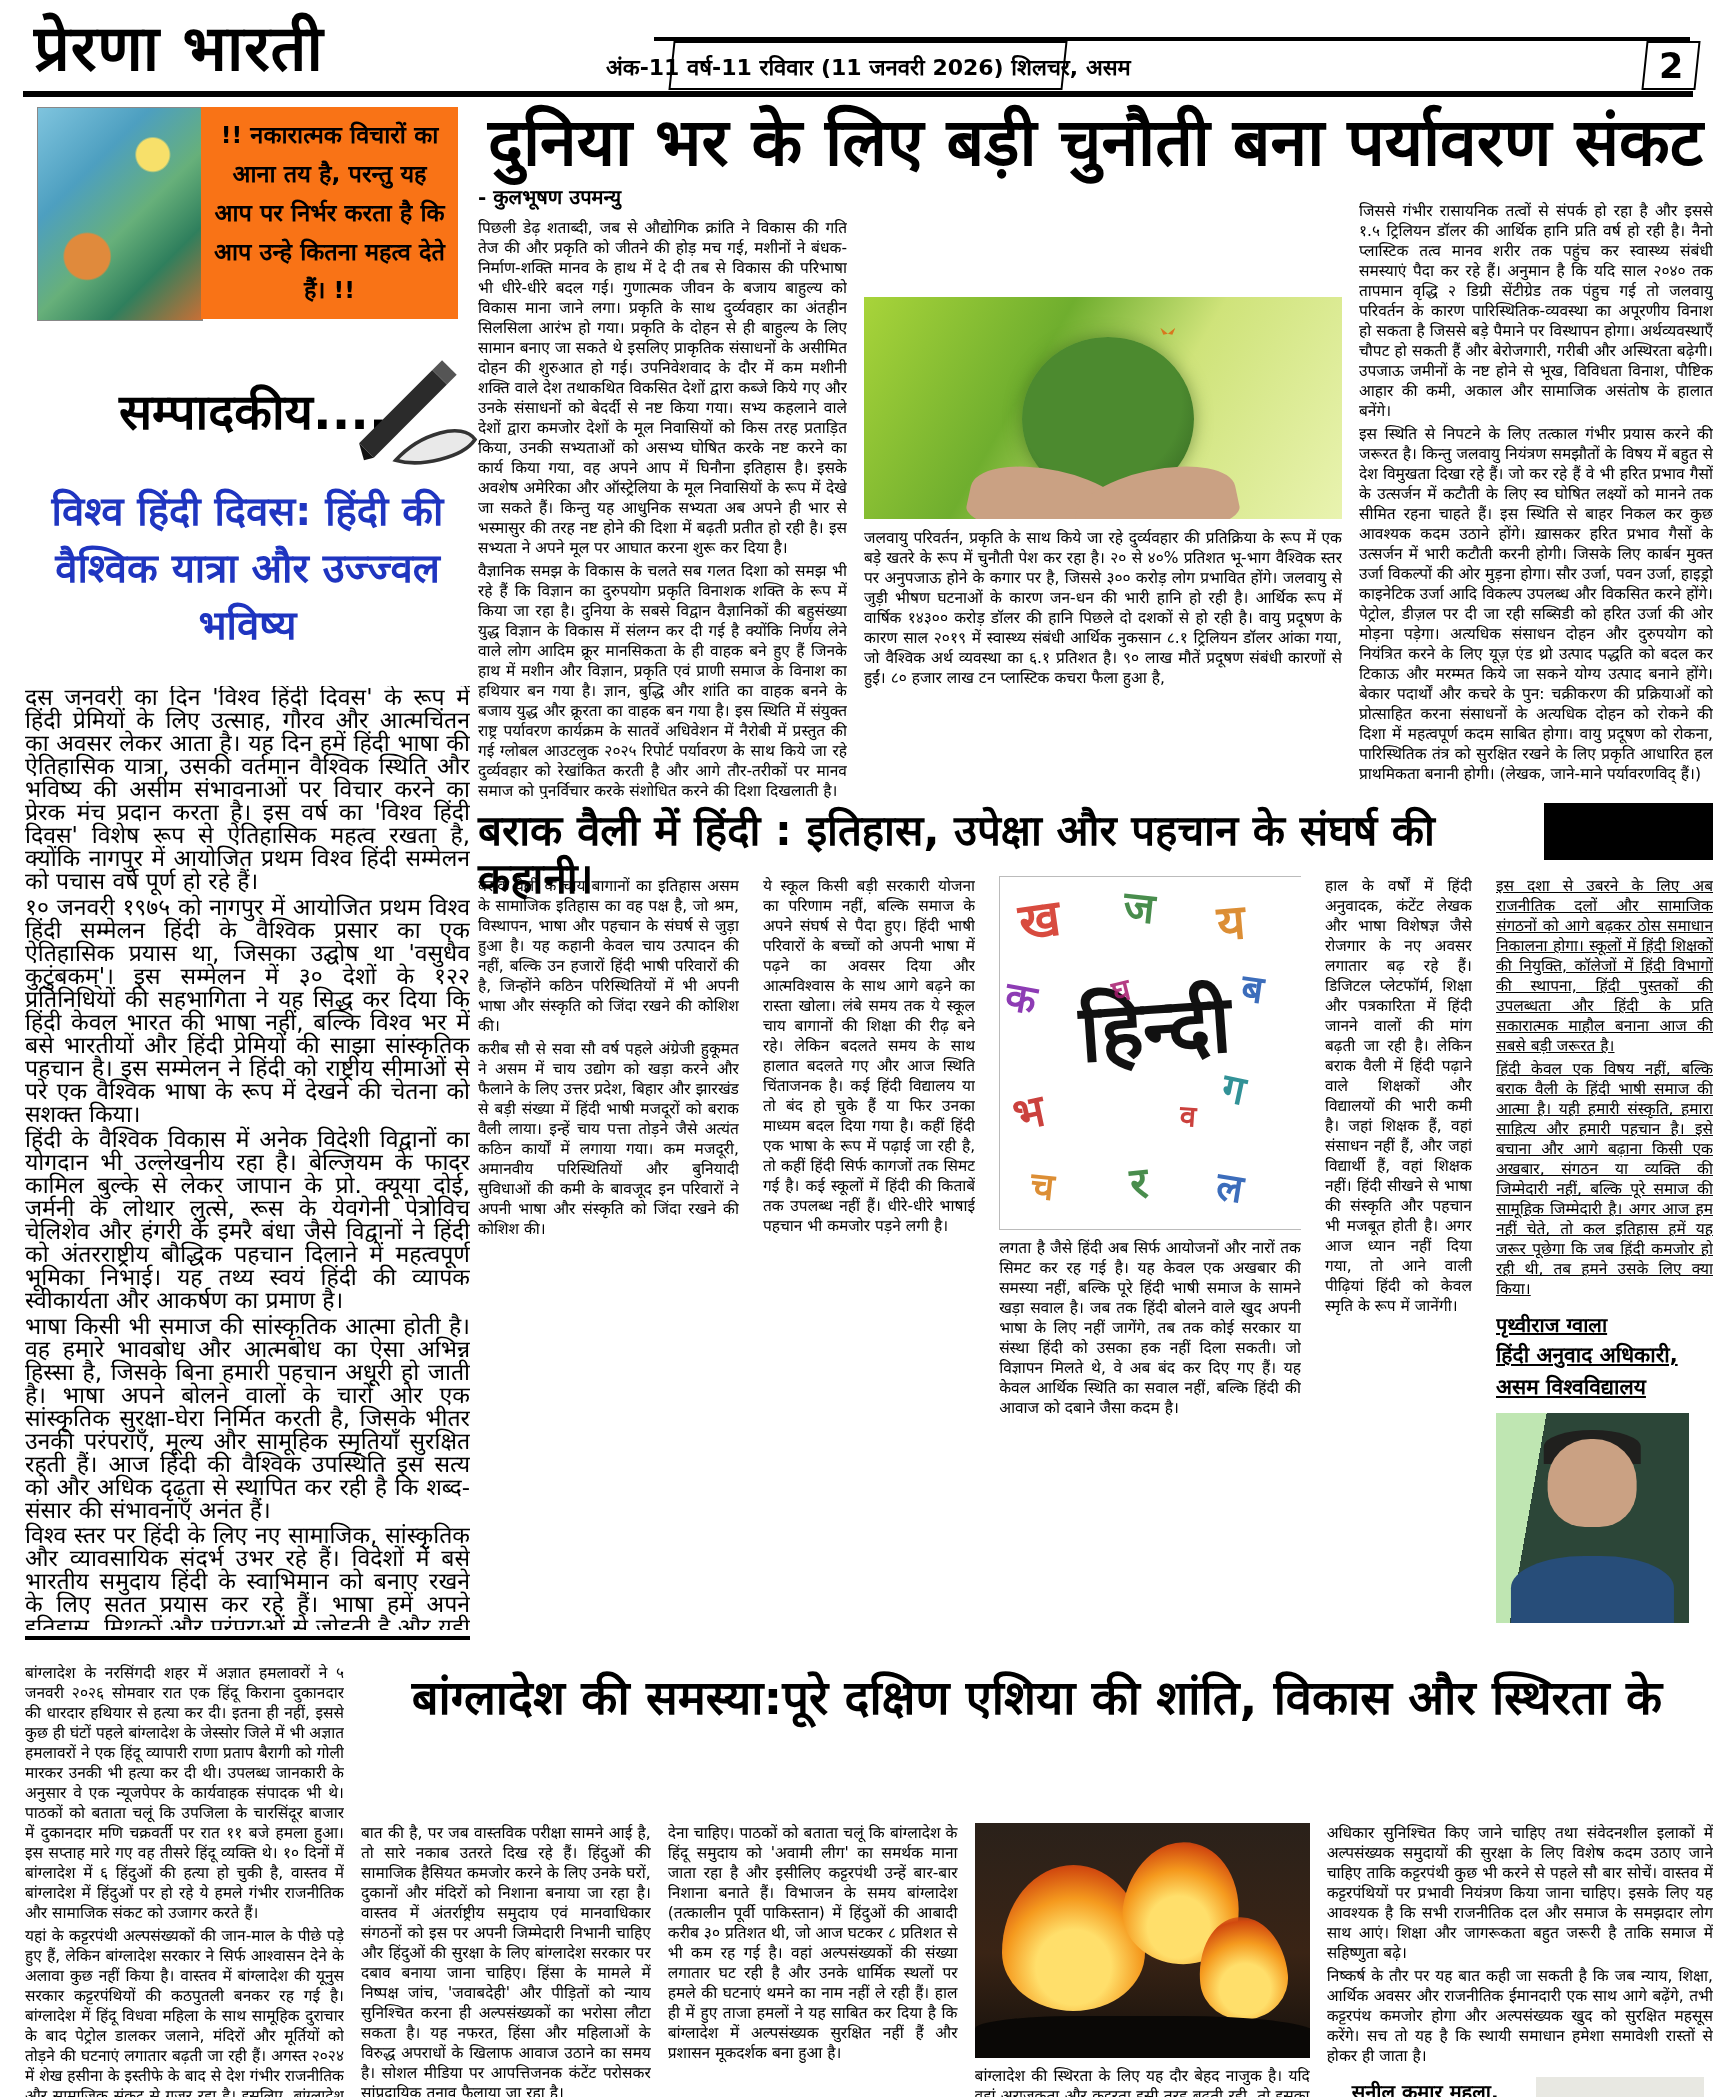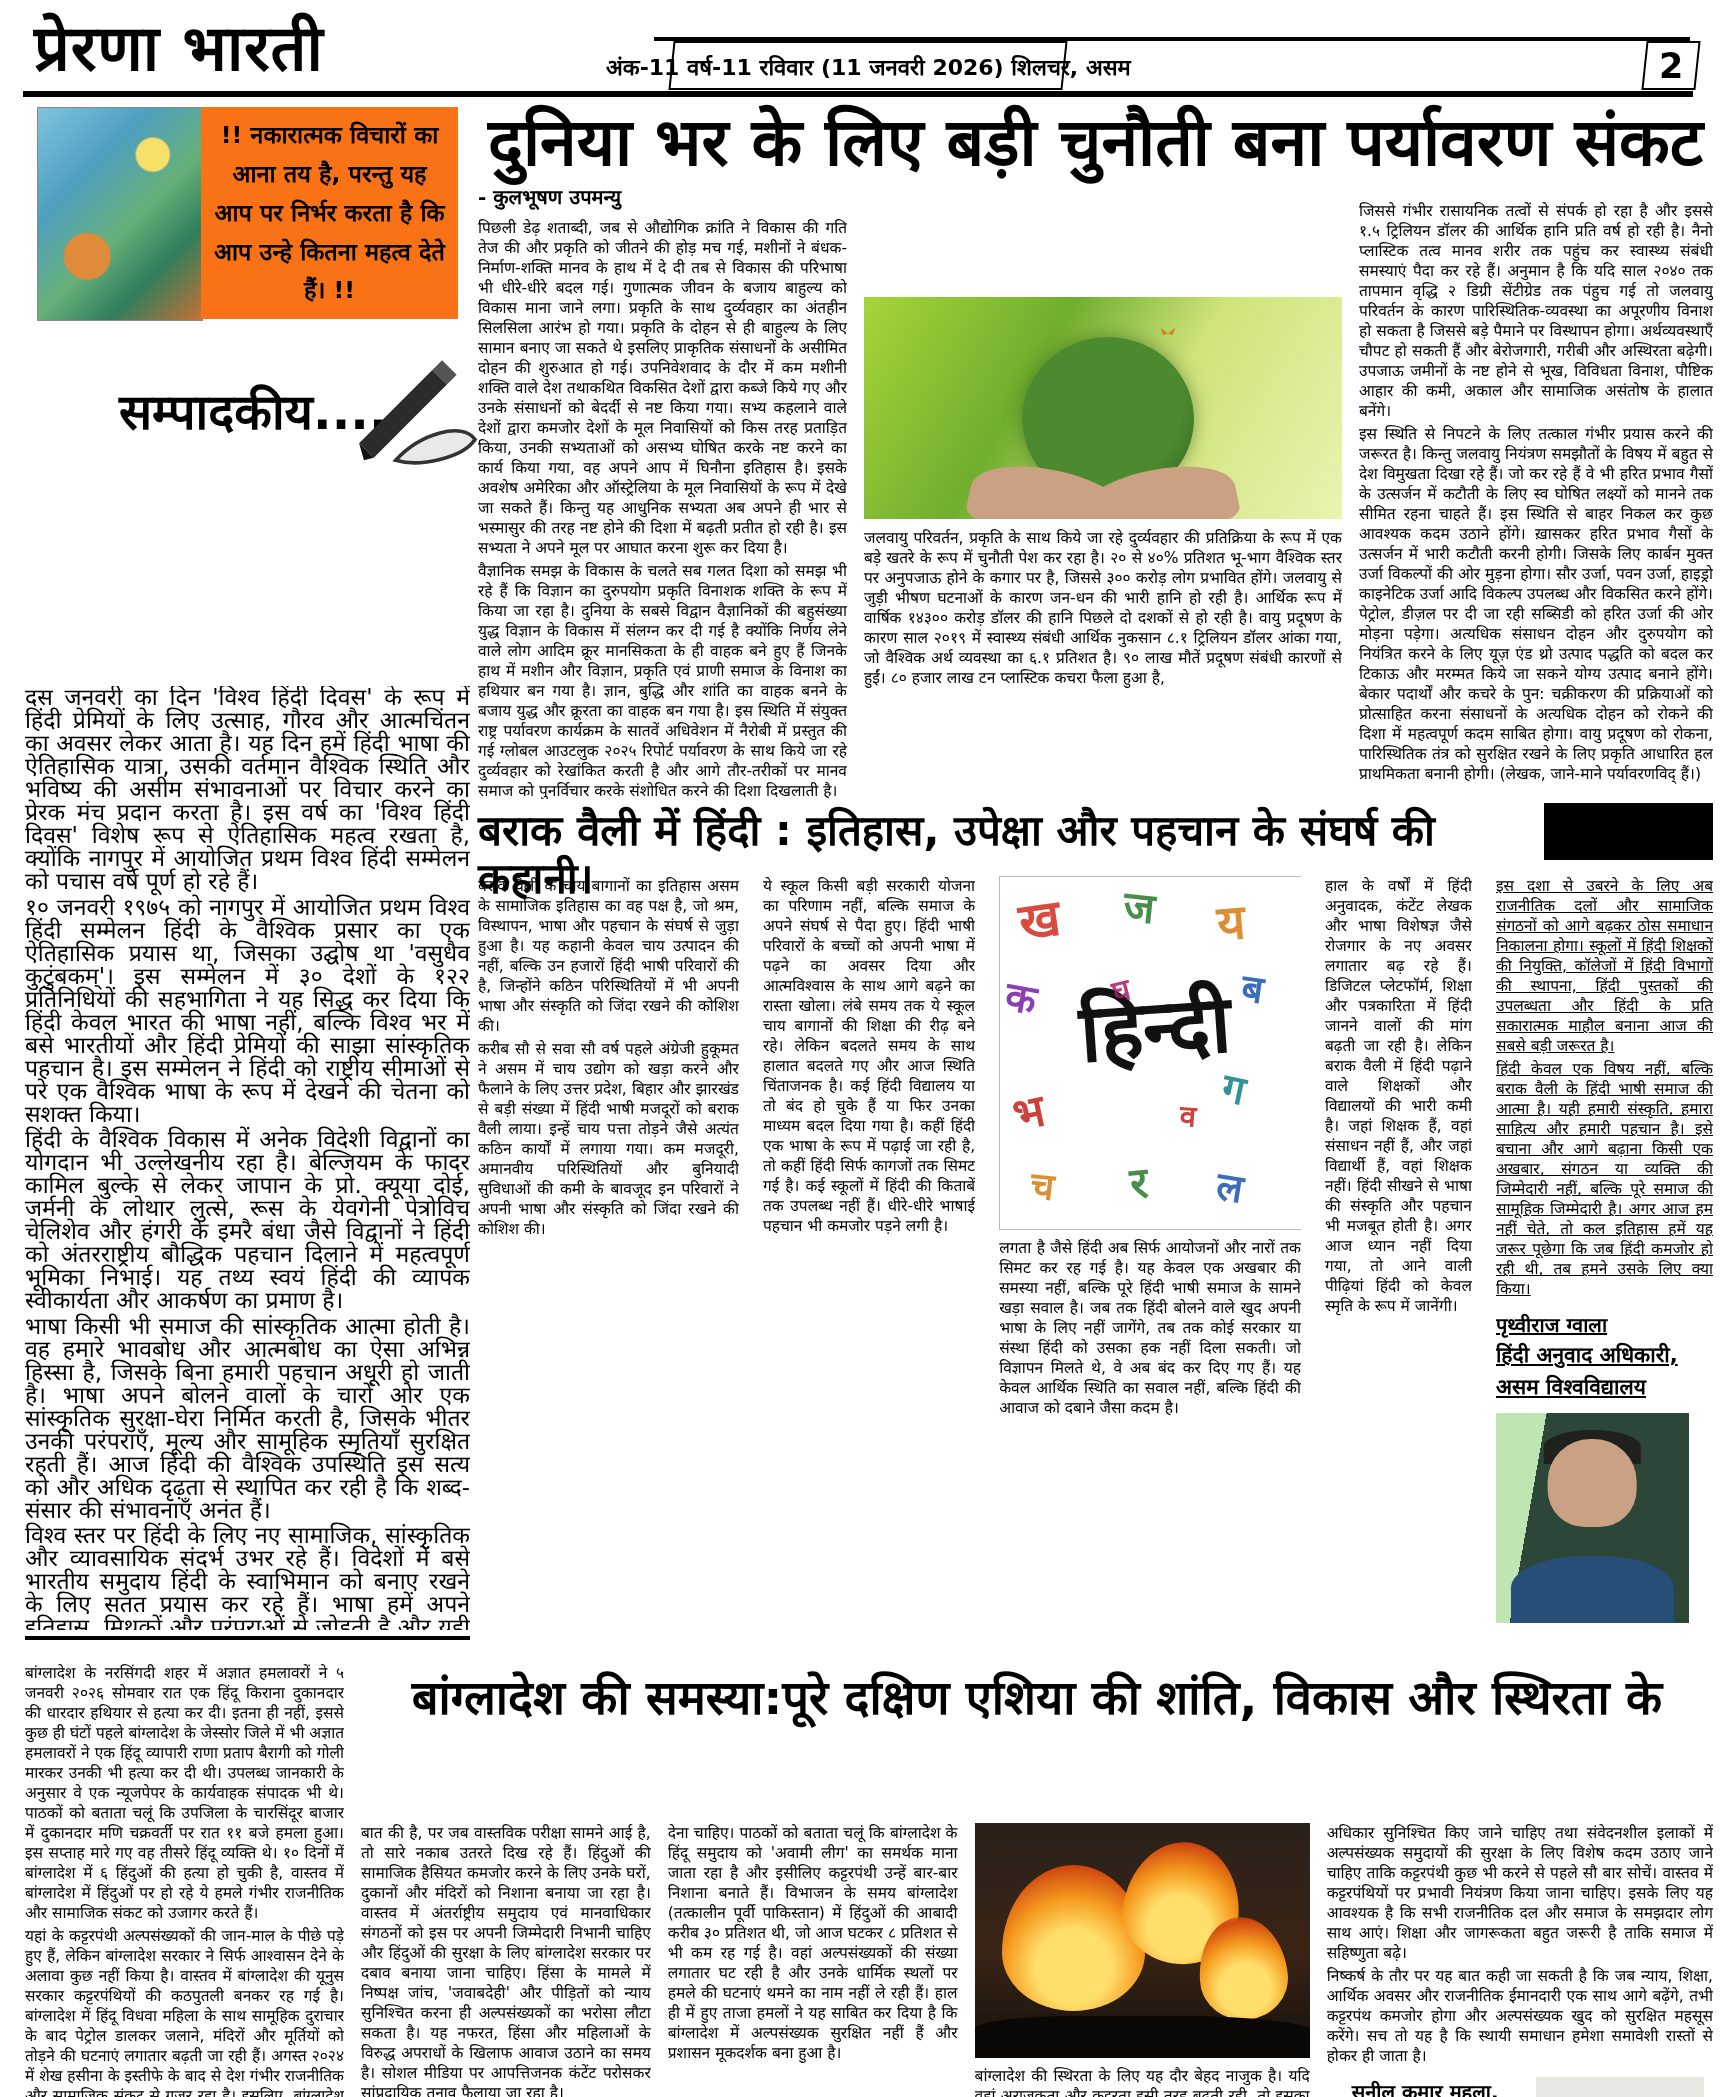--- a/index.html
+++ b/index.html
@@ -118,20 +118,21 @@
   </div>
   <div class="abs ed-label-row">
     <div class="ed-label">सम्पादकीय.....</div>
     <svg class="pen" viewBox="0 0 110 100">
       <path d="M10 78 L70 18 L82 30 L22 90 Z" fill="#2b2b2b"></path>
       <path d="M70 18 L78 10 L90 22 L82 30 Z" fill="#555"></path>
       <path d="M10 78 L14 92 L22 90 Z" fill="#111"></path>
       <path d="M40 92 C60 70 95 60 105 75 C95 90 60 98 40 92 Z" fill="#e9e9e9" stroke="#333" stroke-width="3"></path>
     </svg>
   </div>
+  <h1 class="abs ed-title" style="margin:0;">विश्व हिंदी दिवस: हिंदी की वैश्विक यात्रा और उज्ज्वल भविष्य</h1>
   <div class="abs ed-body">
       <p>दस जनवरी का दिन 'विश्व हिंदी दिवस' के रूप में हिंदी प्रेमियों के लिए उत्साह, गौरव और आत्मचिंतन का अवसर लेकर आता है। यह दिन हमें हिंदी भाषा की ऐतिहासिक यात्रा, उसकी वर्तमान वैश्विक स्थिति और भविष्य की असीम संभावनाओं पर विचार करने का प्रेरक मंच प्रदान करता है। इस वर्ष का 'विश्व हिंदी दिवस' विशेष रूप से ऐतिहासिक महत्व रखता है, क्योंकि नागपुर में आयोजित प्रथम विश्व हिंदी सम्मेलन को पचास वर्ष पूर्ण हो रहे हैं।</p>
       <p>१० जनवरी १९७५ को नागपुर में आयोजित प्रथम विश्व हिंदी सम्मेलन हिंदी के वैश्विक प्रसार का एक ऐतिहासिक प्रयास था, जिसका उद्घोष था 'वसुधैव कुटुंबकम्'। इस सम्मेलन में ३० देशों के १२२ प्रतिनिधियों की सहभागिता ने यह सिद्ध कर दिया कि हिंदी केवल भारत की भाषा नहीं, बल्कि विश्व भर में बसे भारतीयों और हिंदी प्रेमियों की साझा सांस्कृतिक पहचान है। इस सम्मेलन ने हिंदी को राष्ट्रीय सीमाओं से परे एक वैश्विक भाषा के रूप में देखने की चेतना को सशक्त किया।</p>
       <p>हिंदी के वैश्विक विकास में अनेक विदेशी विद्वानों का योगदान भी उल्लेखनीय रहा है। बेल्जियम के फादर कामिल बुल्के से लेकर जापान के प्रो. क्यूया दोई, जर्मनी के लोथार लुत्से, रूस के येवगेनी पेत्रोविच चेलिशेव और हंगरी के इमरै बंधा जैसे विद्वानों ने हिंदी को अंतरराष्ट्रीय बौद्धिक पहचान दिलाने में महत्वपूर्ण भूमिका निभाई। यह तथ्य स्वयं हिंदी की व्यापक स्वीकार्यता और आकर्षण का प्रमाण है।</p>
       <p>भाषा किसी भी समाज की सांस्कृतिक आत्मा होती है। वह हमारे भावबोध और आत्मबोध का ऐसा अभिन्न हिस्सा है, जिसके बिना हमारी पहचान अधूरी हो जाती है। भाषा अपने बोलने वालों के चारों ओर एक सांस्कृतिक सुरक्षा-घेरा निर्मित करती है, जिसके भीतर उनकी परंपराएँ, मूल्य और सामूहिक स्मृतियाँ सुरक्षित रहती हैं। आज हिंदी की वैश्विक उपस्थिति इस सत्य को और अधिक दृढ़ता से स्थापित कर रही है कि शब्द-संसार की संभावनाएँ अनंत हैं।</p>
       <p>विश्व स्तर पर हिंदी के लिए नए सामाजिक, सांस्कृतिक और व्यावसायिक संदर्भ उभर रहे हैं। विदेशों में बसे भारतीय समुदाय हिंदी के स्वाभिमान को बनाए रखने के लिए सतत प्रयास कर रहे हैं। भाषा हमें अपने इतिहास, मिथकों और परंपराओं से जोड़ती है और यही जुड़ाव सामूहिक अस्मिता को सुदृढ़ बनाता है। भारत की तीव्र आर्थिक प्रगति को देखते हुए भाषाविदों का यह अनुमान आशावादी है कि आने वाले समय में अंतरराष्ट्रीय संपर्क की प्रमुख भाषाओं में हिंदी एक महत्वपूर्ण स्थान प्राप्त करेगी। ज्ञान-विज्ञान, उच्च प्रौद्योगिकी और नवाचार के क्षेत्र में हिंदी अपनी सामर्थ्य को सिद्ध करने की दिशा में अग्रसर है।</p>
       <p>भूमंडलीकरण और उपभोक्तावादी संस्कृति के इस दौर में भाषा की शक्ति का एक नया मानक बाजार भी बना है। बहुराष्ट्रीय कंपनियाँ भारतीय सांस्कृतिक प्रतीकों और हिंदी भाषा को अपनी विपणन रणनीतियों का प्रभावी माध्यम बना रही हैं। विज्ञापनों में हिंदी और भारतीय भाषाओं का बढ़ता प्रयोग राष्ट्रीय स्वाभिमान को जागृत कर रहा है। इसी तरह मनोरंजन उद्योग, विशेषकर हिंदी सिनेमा, ने हिंदी को वैश्विक मंच पर अभूतपूर्व पहचान दिलाई है।</p>
     </div>
   <div class="abs ed-rule"></div>
 </section>

